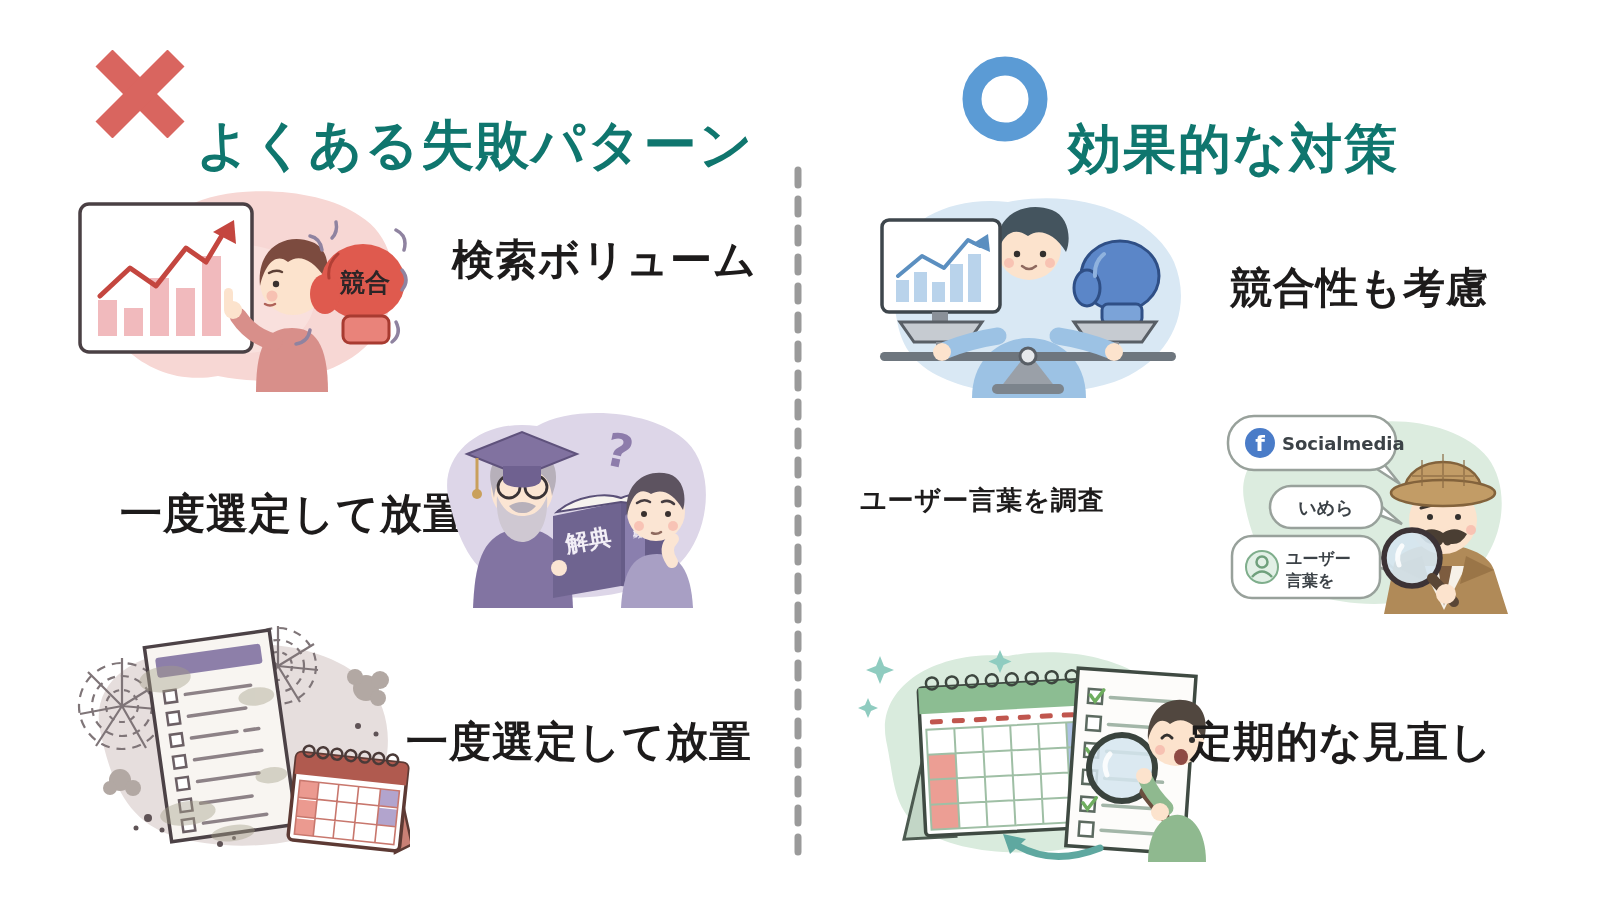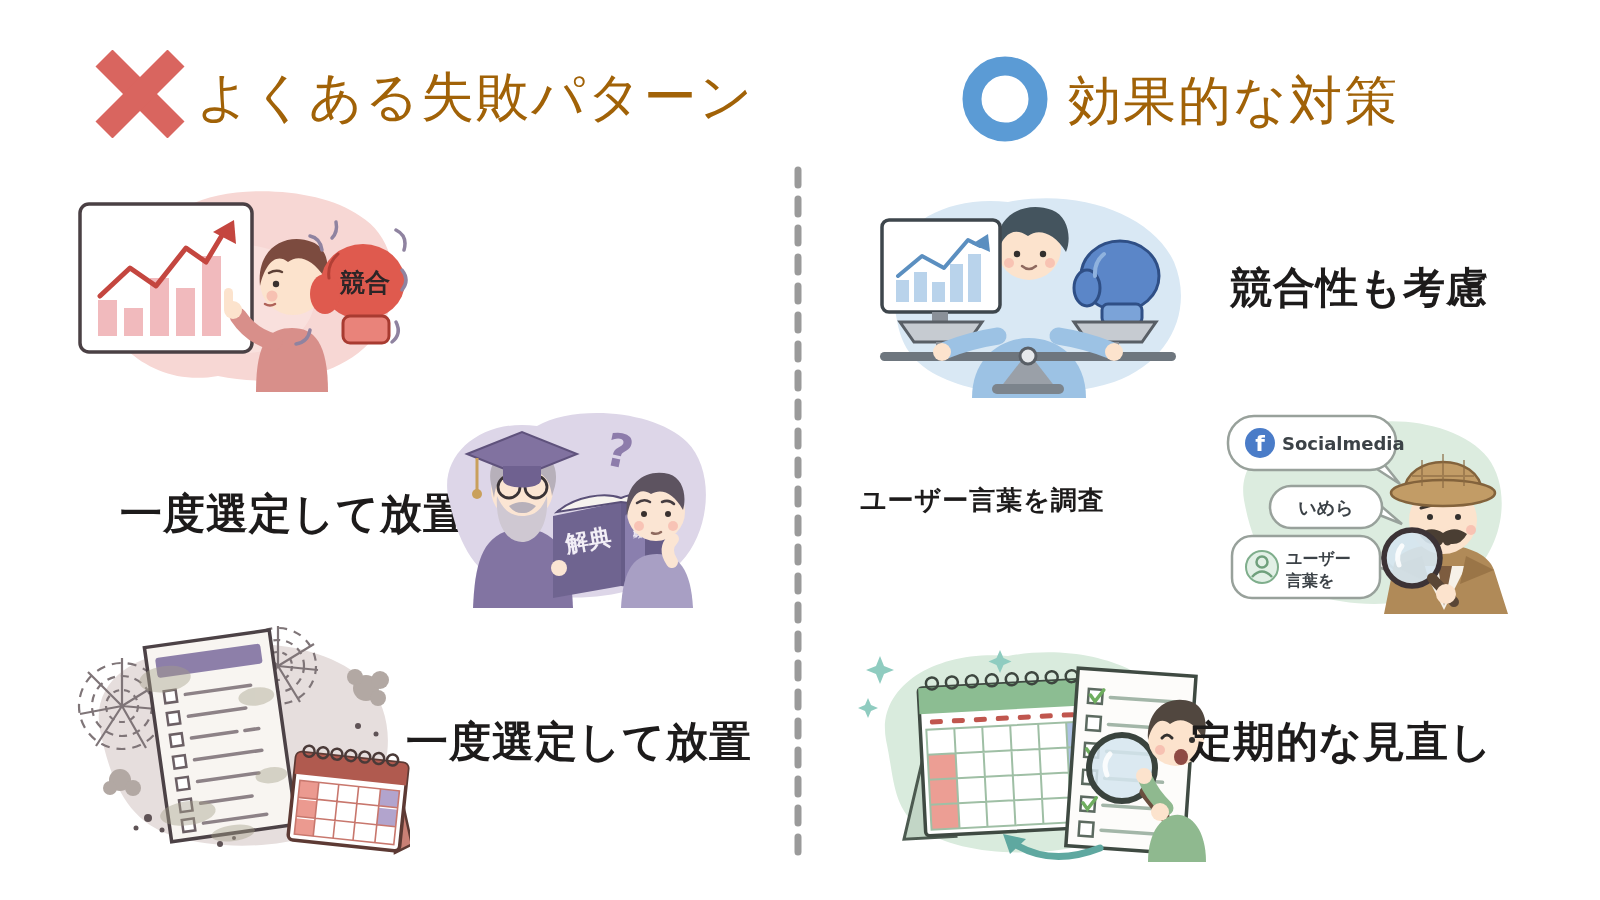--- a/index.html
+++ b/index.html
@@ -3,22 +3,22 @@
 <meta charset="utf-8">
 <style>
   * { margin:0; padding:0; box-sizing:border-box; }
   html,body { width:1600px; height:900px; }
   body {
     position:relative; background:#ffffff; overflow:hidden;
     font-family:"DejaVu Sans","Liberation Sans",sans-serif;
   }
   .abs { position:absolute; }
   .h-title {
-    position:absolute; font-weight:400; color:#a16207;
-    font-size:53px; letter-spacing:2px; white-space:nowrap;
+    position:absolute; font-weight:700; color:#0f766e;
+    font-size:53px; letter-spacing:2px; white-space:nowrap;margin-top:48px;
   }
   .item-label {
     position:absolute; font-weight:700; color:#1d1b1b;
     font-size:42px; letter-spacing:1px; line-height:1.42; white-space:nowrap;
   }
   svg { display:block; }
 </style>
 </head>
 <body>
 
@@ -73,20 +73,21 @@
     <path d="M250 64 q10 2 12 14"></path>
     <path d="M276 50 q2 10 -4 16"></path>
     <path d="M336 58 q12 6 8 20"></path>
     <path d="M342 98 q8 10 0 20"></path>
     <path d="M250 158 q-2 12 -14 14"></path>
     <path d="M336 150 q6 12 -4 20"></path>
   </g>
 </svg>
 
 <div class="item-label" style="left:452px;top:230px">
+  <div>検索ボリューム</div>
 </div>
 
 <div class="item-label" style="left:120px;top:484px">一度選定して放置</div>
 
 <svg class="abs" style="left:425px;top:390px" width="290" height="218" viewBox="0 0 290 218">
   <path d="M24 110 C12 64 58 28 112 36 C150 14 230 20 262 52 C290 80 286 140 256 172 C220 208 150 214 100 202 C52 192 34 156 24 110 Z" fill="#ddd6e8"></path>
   <g>
     <path d="M48 218 C50 170 58 140 98 138 C138 140 146 172 148 218 Z" fill="#8274a2"></path>
     <circle cx="97" cy="100" r="31" fill="#fbe5d3"></circle>
     <path d="M66 94 C62 76 72 66 80 64 L116 64 C126 66 134 78 130 96 L127 106 C125 88 117 80 97 80 C78 80 71 90 69 108 Z" fill="#b7b0ba"></path>

